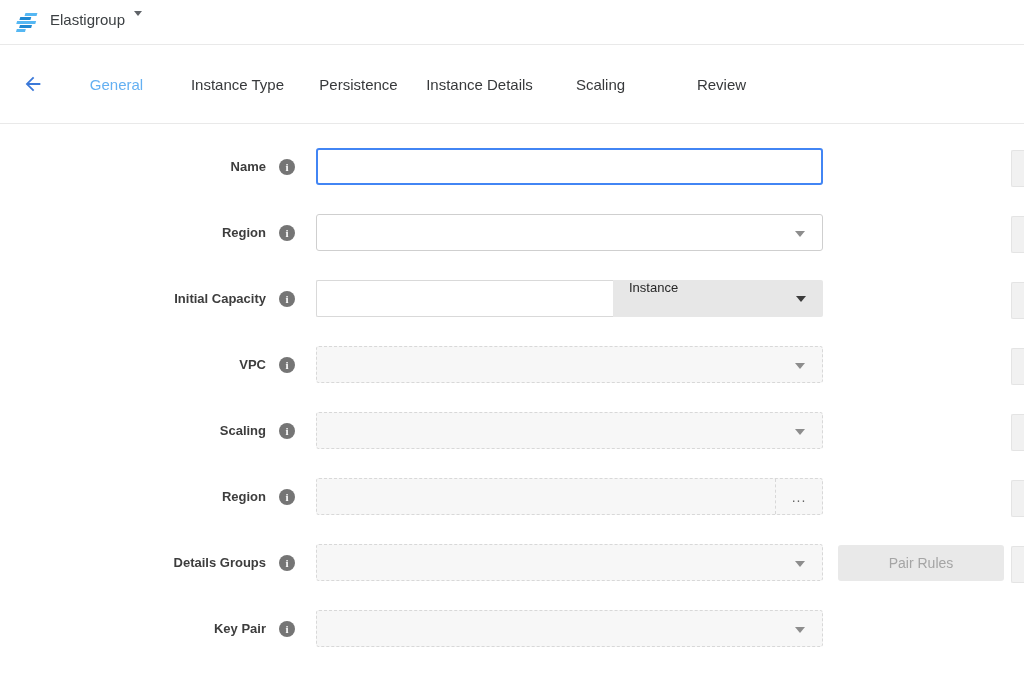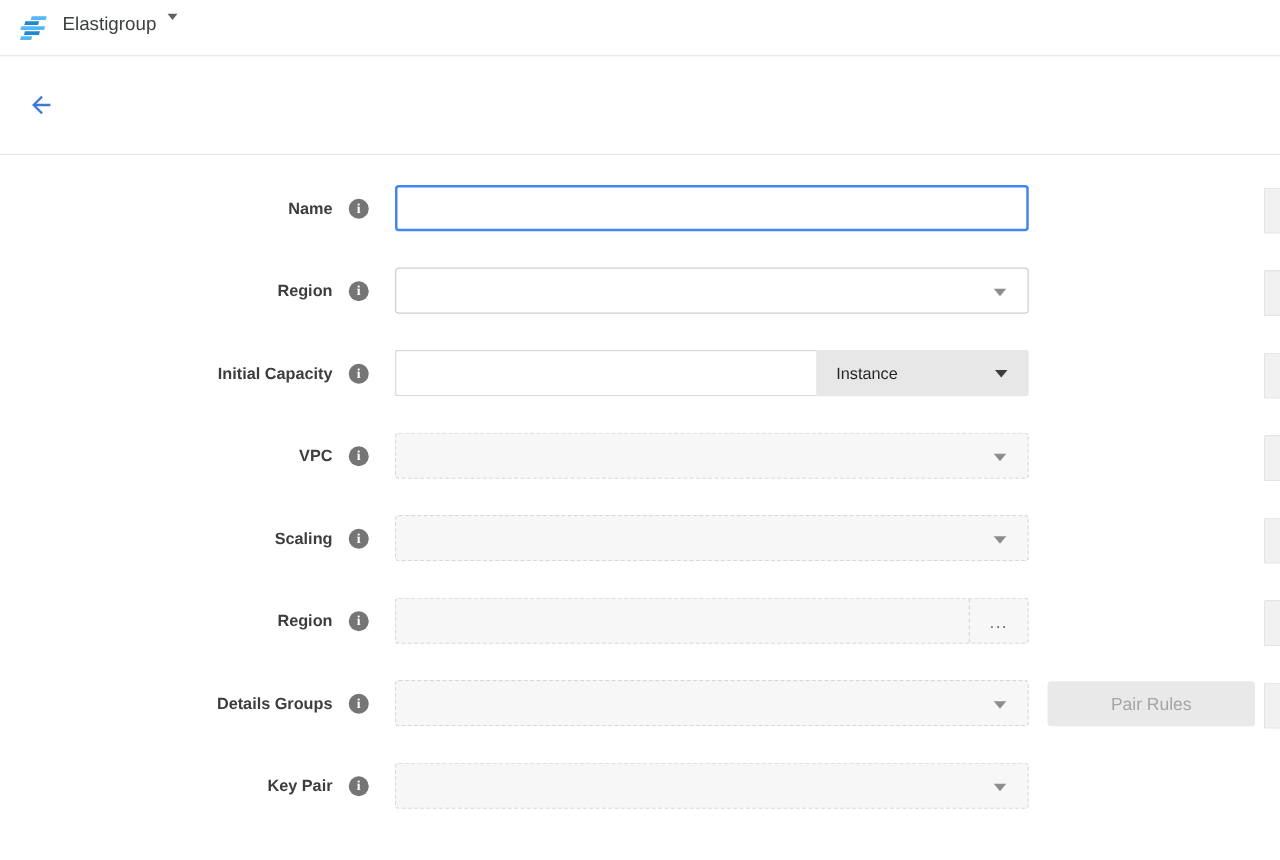--- a/index.html
+++ b/index.html
@@ -39,22 +39,22 @@
 
   .select { width:100%; height:100%; border:1px solid #cfcfcf; border-radius:3px; background:#fff;
             position:relative; cursor:pointer; }
   .select.disabled { border:1px dashed #d8d8d8; background:#f7f7f7; cursor:default; }
   .sel-caret { position:absolute; right:17px; top:16px; width:0; height:0;
                border-left:5px solid transparent; border-right:5px solid transparent;
                border-top:6px solid #8d8d8d; }
 
   .cap-input { flex:1; height:100%; border:1px solid #d9d9d9; border-right:none;
                border-radius:2px 0 0 2px; outline:none; font-size:14px; padding:0 10px; }
-  .unit-select { width:170px; height:100%; background:#e7e7e7; border-radius:0 2px 2px 0;
-                 display:flex; align-items:center; padding-left:16px; font-size:13px; color:#272727;
+  .unit-select { width:210px; height:100%; background:#e7e7e7; border-radius:0 2px 2px 0;
+                 display:flex; padding-left:16px; font-size:13px; color:#272727;
                  position:relative; cursor:pointer; }
   .unit-select .sel-caret { border-top-color:#3c3c3c; top:16px; }
 
   .picker { width:100%; height:100%; border:1px dashed #d8d8d8; background:#f7f7f7;
             border-radius:3px; display:flex; }
   .pick-value { flex:1; }
   .pick-more { width:47px; border-left:1px dashed #d8d8d8; display:flex; align-items:center;
                justify-content:center; font-size:14px; color:#666; letter-spacing:1px; cursor:pointer; }
 
   .action-btn { margin-left:15px; width:166px; height:36px; background:#e9e9e9; border:none;
@@ -87,20 +87,28 @@
       <span class="caret"></span>
     </div>
   </header>
 
   <nav class="tabbar">
     <button class="back-btn">
       <svg width="22" height="22" viewBox="0 0 24 24">
         <path d="M20 11H7.8l5.6-5.6L12 4l-8 8 8 8 1.4-1.4L7.8 13H20v-2z" fill="#3b78d8"></path>
       </svg>
     </button>
+    <div class="tabs">
+      <div class="tab active">General</div>
+      <div class="tab">Instance Type</div>
+      <div class="tab">Persistence</div>
+      <div class="tab">Instance Details</div>
+      <div class="tab">Scaling</div>
+      <div class="tab">Review</div>
+    </div>
   </nav>
 
   <main class="form">
 
     <div class="row">
       <label class="lbl">Name</label>
       <span class="info">i</span>
       <div class="ctl">
         <input class="text-input focused" value="" style="">
       </div>

